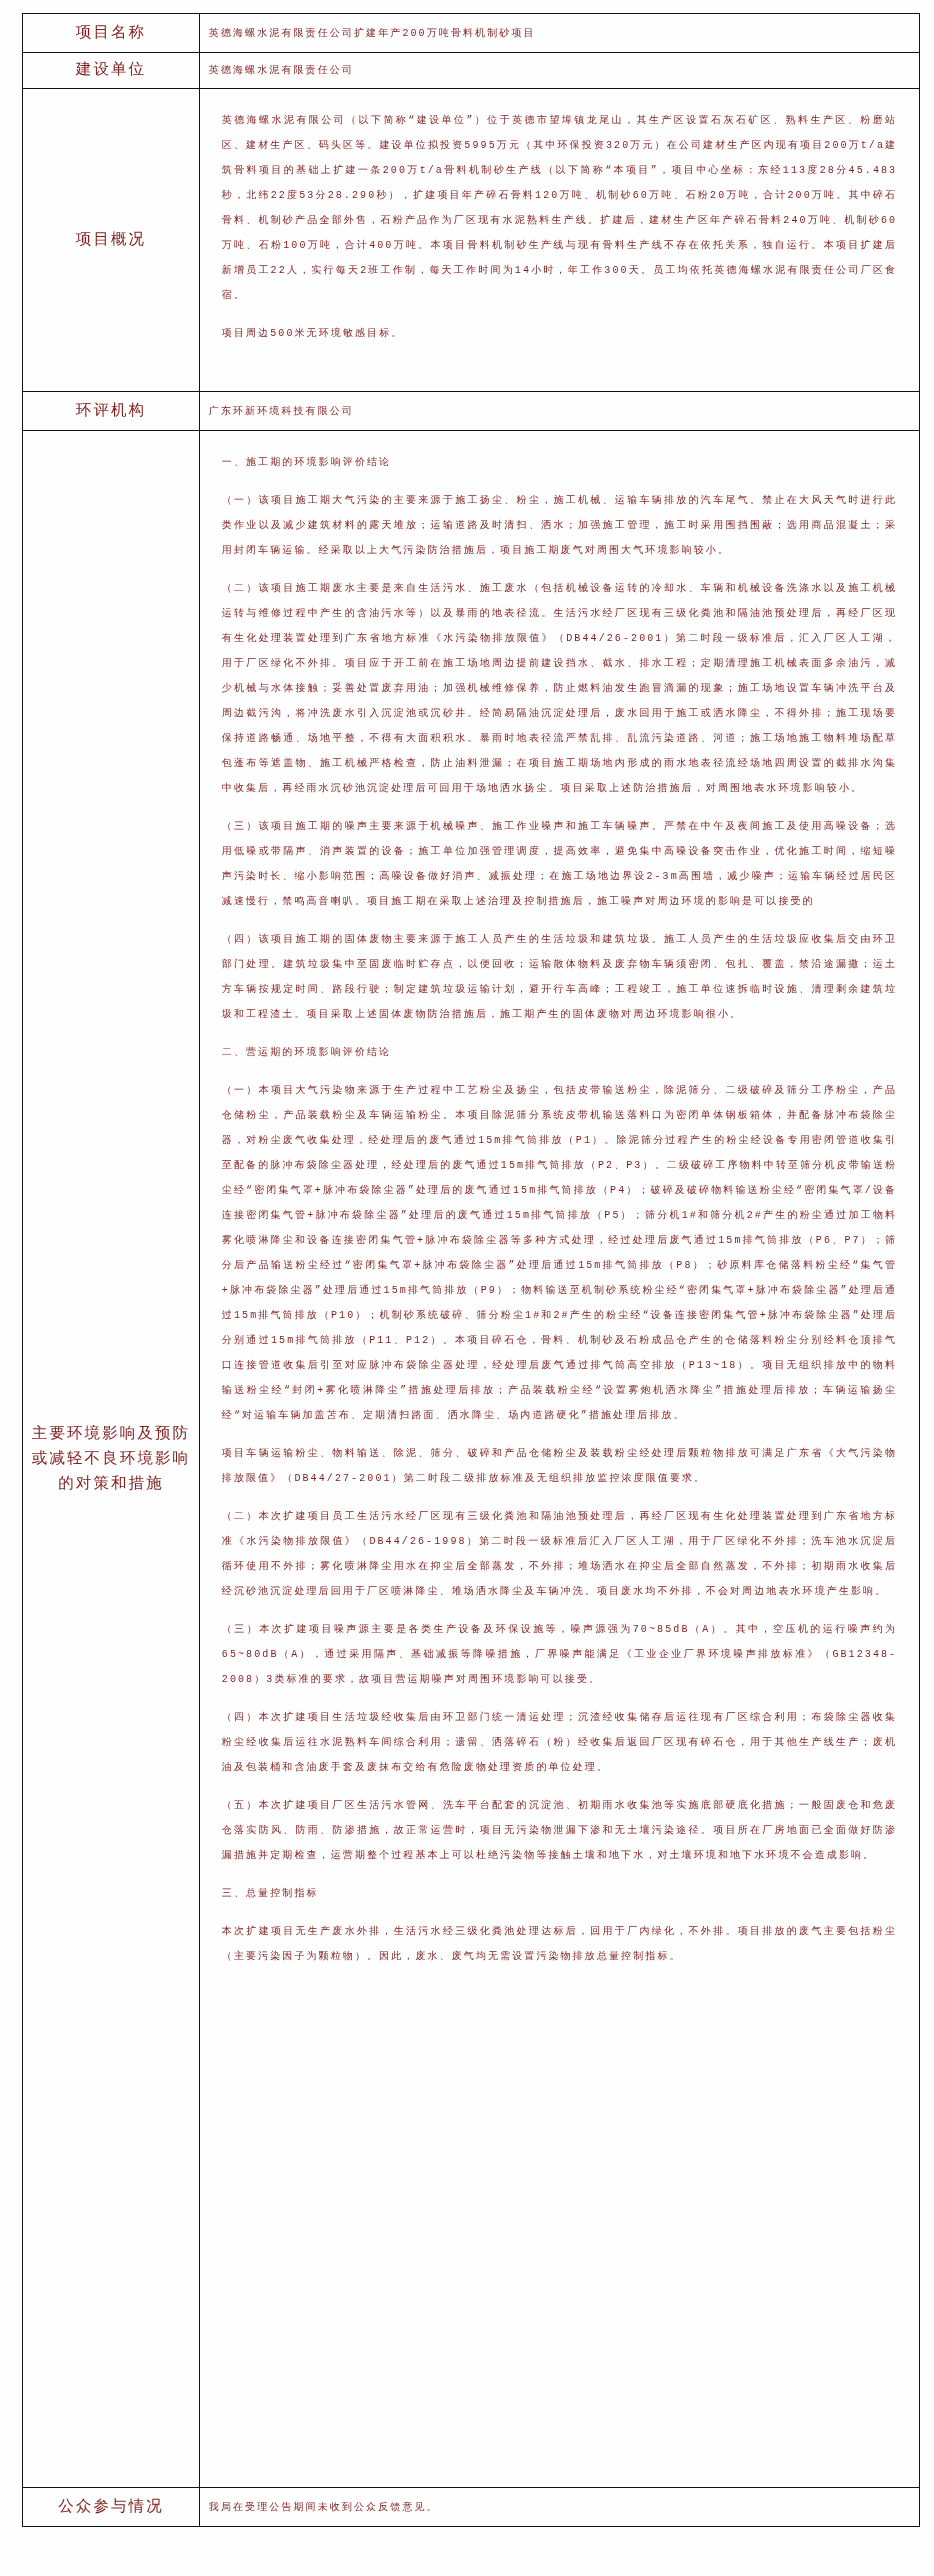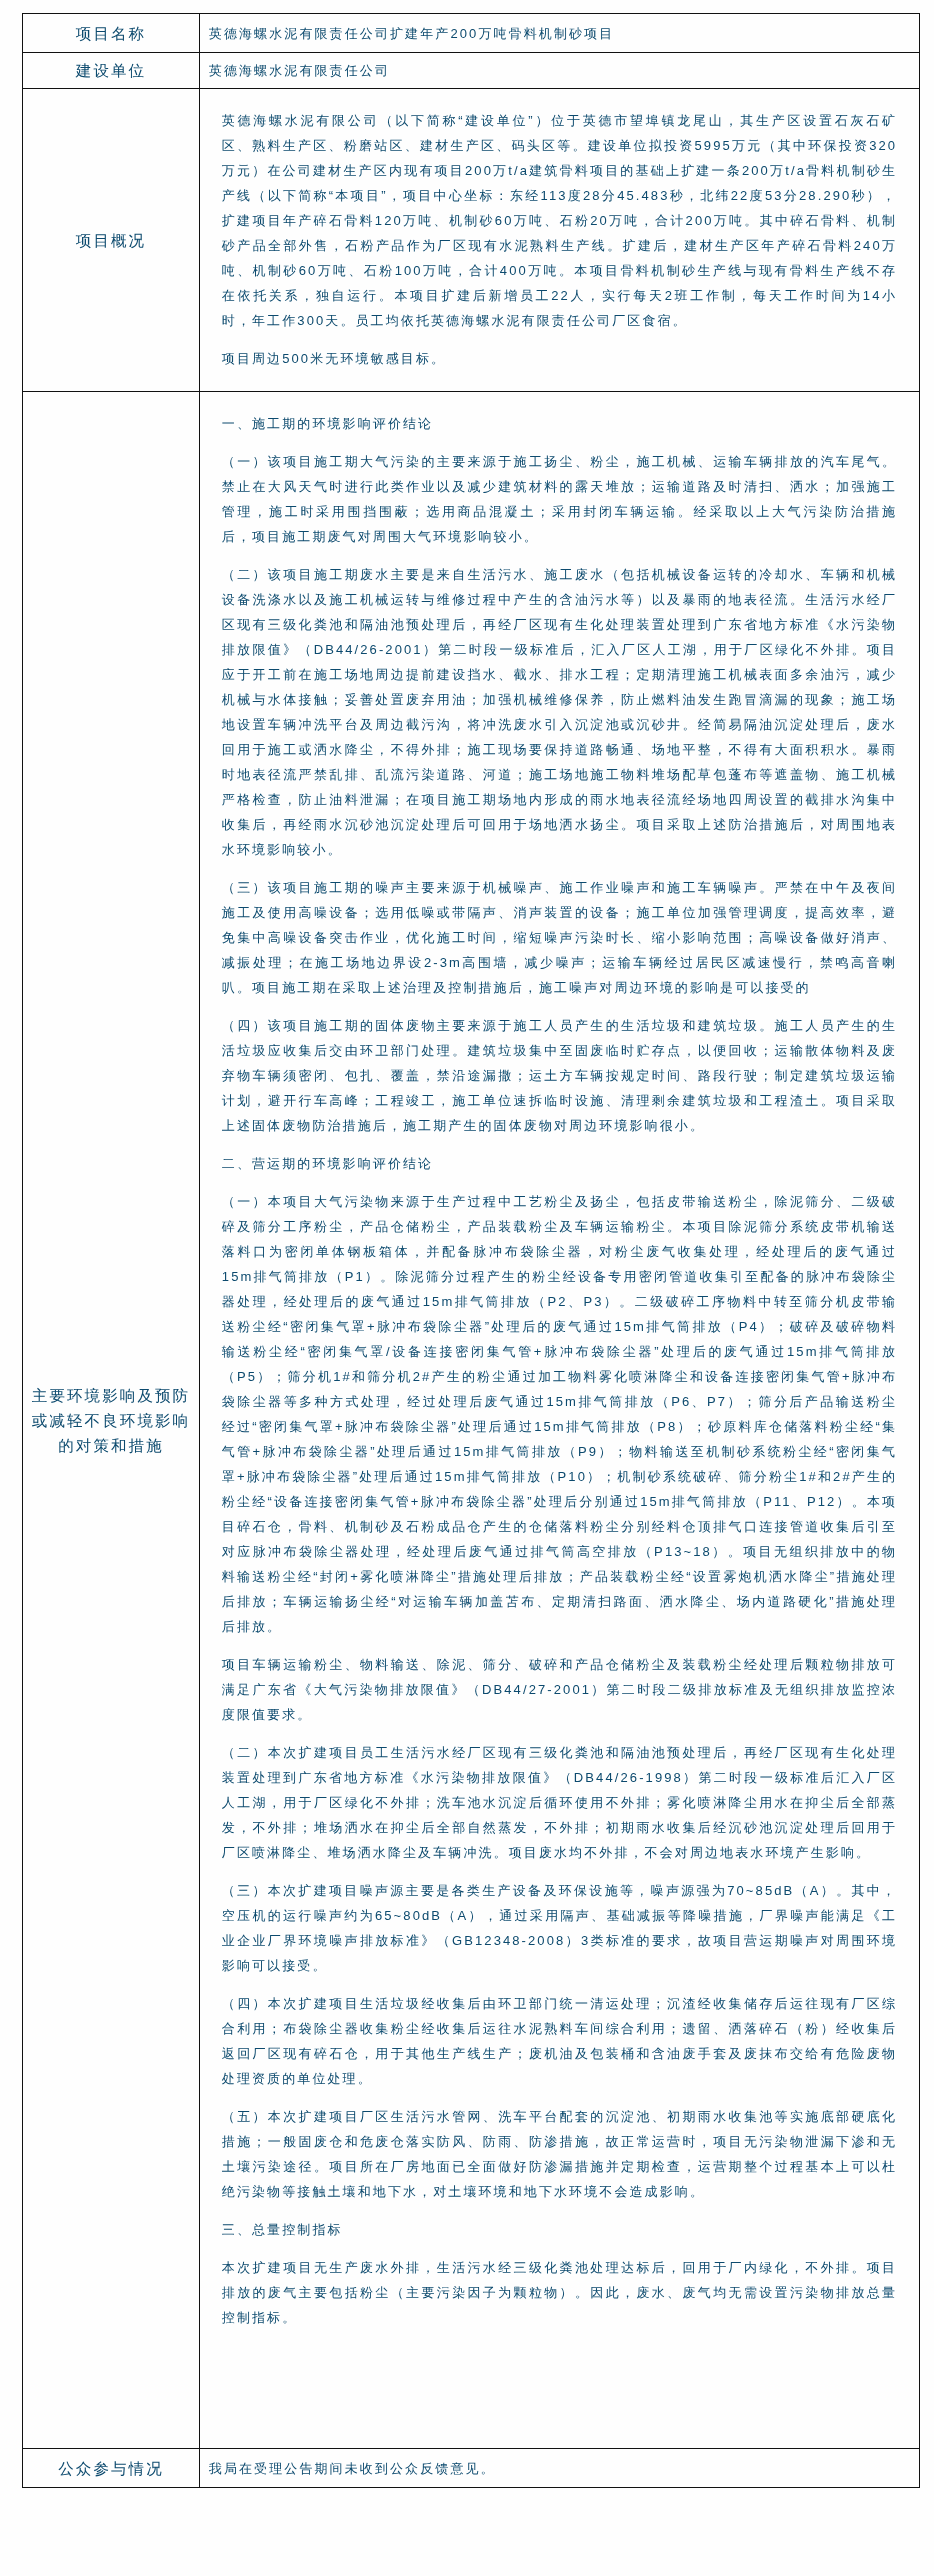--- a/index.html
+++ b/index.html
@@ -1,21 +1,21 @@
 <!DOCTYPE html>
 <html style="font-size:14px"><head>
 <meta charset="utf-8">
 <style>
   html,body{margin:0;padding:0;background:#ffffff;}
   .page{
     position:relative;
     width:934px;height:2576px;
     background:#fefefe;
-    font-family:Liberation Sans, sans-serif;
-    color:#0c4a6e;
+    font-family:Liberation Mono, monospace;
+    color:#7f1d1d;
     box-sizing:border-box;
   }
   table.doc{
     position:absolute;left:22px;top:13.3px;
     width:898px;
     border-collapse:collapse;
     table-layout:fixed;
   }
   table.doc td{
     border:0.9px solid #111;
@@ -26,21 +26,21 @@
   table.doc tr > td.label{
     width:177px;
     text-align:center;
     padding:1.8px 7px;
     font-size:15.5px;
     letter-spacing:2.1px;
     line-height:25px;
   }
   table.doc td.content{
     padding:3.5px 8.8px;
-    font-size:13px;
+    font-size:10px;
     letter-spacing:2.1px;
     line-height:25px;
     text-align:justify;
   }
   table.doc td.content.top{
     vertical-align:top;
     padding-top:6.2px;
   }
   table.doc td.content p{margin:13px;}
   tr.r1{height:39px;}
@@ -65,20 +65,24 @@
       <td class="label">建设单位</td>
       <td class="content">英德海螺水泥有限责任公司</td>
     </tr>
     <tr class="r4">
       <td class="label">项目概况</td>
       <td class="content top">
         <p>英德海螺水泥有限公司（以下简称“建设单位”）位于英德市望埠镇龙尾山，其生产区设置石灰石矿区、熟料生产区、粉磨站区、建材生产区、码头区等。建设单位拟投资5995万元（其中环保投资320万元）在公司建材生产区内现有项目200万t/a建筑骨料项目的基础上扩建一条200万t/a骨料机制砂生产线（以下简称“本项目”，项目中心坐标：东经113度28分45.483秒，北纬22度53分28.290秒），扩建项目年产碎石骨料120万吨、机制砂60万吨、石粉20万吨，合计200万吨。其中碎石骨料、机制砂产品全部外售，石粉产品作为厂区现有水泥熟料生产线。扩建后，建材生产区年产碎石骨料240万吨、机制砂60万吨、石粉100万吨，合计400万吨。本项目骨料机制砂生产线与现有骨料生产线不存在依托关系，独自运行。本项目扩建后新增员工22人，实行每天2班工作制，每天工作时间为14小时，年工作300天。员工均依托英德海螺水泥有限责任公司厂区食宿。</p>
         <p>项目周边500米无环境敏感目标。</p>
       </td>
     </tr>
+    <tr class="r5">
+      <td class="label">环评机构</td>
+      <td class="content">广东环新环境科技有限公司</td>
+    </tr>
     <tr class="r6">
       <td class="label">主要环境影响及预防或减轻不良环境影响的对策和措施</td>
       <td class="content top">
         <p>一、施工期的环境影响评价结论</p>
         <p>（一）该项目施工期大气污染的主要来源于施工扬尘、粉尘，施工机械、运输车辆排放的汽车尾气。禁止在大风天气时进行此类作业以及减少建筑材料的露天堆放；运输道路及时清扫、洒水；加强施工管理，施工时采用围挡围蔽；选用商品混凝土；采用封闭车辆运输。经采取以上大气污染防治措施后，项目施工期废气对周围大气环境影响较小。</p>
         <p>（二）该项目施工期废水主要是来自生活污水、施工废水（包括机械设备运转的冷却水、车辆和机械设备洗涤水以及施工机械运转与维修过程中产生的含油污水等）以及暴雨的地表径流。生活污水经厂区现有三级化粪池和隔油池预处理后，再经厂区现有生化处理装置处理到广东省地方标准《水污染物排放限值》（DB44/26-2001）第二时段一级标准后，汇入厂区人工湖，用于厂区绿化不外排。项目应于开工前在施工场地周边提前建设挡水、截水、排水工程；定期清理施工机械表面多余油污，减少机械与水体接触；妥善处置废弃用油；加强机械维修保养，防止燃料油发生跑冒滴漏的现象；施工场地设置车辆冲洗平台及周边截污沟，将冲洗废水引入沉淀池或沉砂井。经简易隔油沉淀处理后，废水回用于施工或洒水降尘，不得外排；施工现场要保持道路畅通、场地平整，不得有大面积积水。暴雨时地表径流严禁乱排、乱流污染道路、河道；施工场地施工物料堆场配草包蓬布等遮盖物、施工机械严格检查，防止油料泄漏；在项目施工期场地内形成的雨水地表径流经场地四周设置的截排水沟集中收集后，再经雨水沉砂池沉淀处理后可回用于场地洒水扬尘。项目采取上述防治措施后，对周围地表水环境影响较小。</p>
         <p>（三）该项目施工期的噪声主要来源于机械噪声、施工作业噪声和施工车辆噪声。严禁在中午及夜间施工及使用高噪设备；选用低噪或带隔声、消声装置的设备；施工单位加强管理调度，提高效率，避免集中高噪设备突击作业，优化施工时间，缩短噪声污染时长、缩小影响范围；高噪设备做好消声、减振处理；在施工场地边界设2-3m高围墙，减少噪声；运输车辆经过居民区减速慢行，禁鸣高音喇叭。项目施工期在采取上述治理及控制措施后，施工噪声对周边环境的影响是可以接受的</p>
         <p>（四）该项目施工期的固体废物主要来源于施工人员产生的生活垃圾和建筑垃圾。施工人员产生的生活垃圾应收集后交由环卫部门处理。建筑垃圾集中至固废临时贮存点，以便回收；运输散体物料及废弃物车辆须密闭、包扎、覆盖，禁沿途漏撒；运土方车辆按规定时间、路段行驶；制定建筑垃圾运输计划，避开行车高峰；工程竣工，施工单位速拆临时设施、清理剩余建筑垃圾和工程渣土。项目采取上述固体废物防治措施后，施工期产生的固体废物对周边环境影响很小。</p>
         <p>二、营运期的环境影响评价结论</p>
         <p>（一）本项目大气污染物来源于生产过程中工艺粉尘及扬尘，包括皮带输送粉尘，除泥筛分、二级破碎及筛分工序粉尘，产品仓储粉尘，产品装载粉尘及车辆运输粉尘。本项目除泥筛分系统皮带机输送落料口为密闭单体钢板箱体，并配备脉冲布袋除尘器，对粉尘废气收集处理，经处理后的废气通过15m排气筒排放（P1）。除泥筛分过程产生的粉尘经设备专用密闭管道收集引至配备的脉冲布袋除尘器处理，经处理后的废气通过15m排气筒排放（P2、P3）。二级破碎工序物料中转至筛分机皮带输送粉尘经“密闭集气罩+脉冲布袋除尘器”处理后的废气通过15m排气筒排放（P4）；破碎及破碎物料输送粉尘经“密闭集气罩/设备连接密闭集气管+脉冲布袋除尘器”处理后的废气通过15m排气筒排放（P5）；筛分机1#和筛分机2#产生的粉尘通过加工物料雾化喷淋降尘和设备连接密闭集气管+脉冲布袋除尘器等多种方式处理，经过处理后废气通过15m排气筒排放（P6、P7）；筛分后产品输送粉尘经过“密闭集气罩+脉冲布袋除尘器”处理后通过15m排气筒排放（P8）；砂原料库仓储落料粉尘经“集气管+脉冲布袋除尘器”处理后通过15m排气筒排放（P9）；物料输送至机制砂系统粉尘经“密闭集气罩+脉冲布袋除尘器”处理后通过15m排气筒排放（P10）；机制砂系统破碎、筛分粉尘1#和2#产生的粉尘经“设备连接密闭集气管+脉冲布袋除尘器”处理后分别通过15m排气筒排放（P11、P12）。本项目碎石仓，骨料、机制砂及石粉成品仓产生的仓储落料粉尘分别经料仓顶排气口连接管道收集后引至对应脉冲布袋除尘器处理，经处理后废气通过排气筒高空排放（P13~18）。项目无组织排放中的物料输送粉尘经“封闭+雾化喷淋降尘”措施处理后排放；产品装载粉尘经“设置雾炮机洒水降尘”措施处理后排放；车辆运输扬尘经“对运输车辆加盖苫布、定期清扫路面、洒水降尘、场内道路硬化”措施处理后排放。</p>

